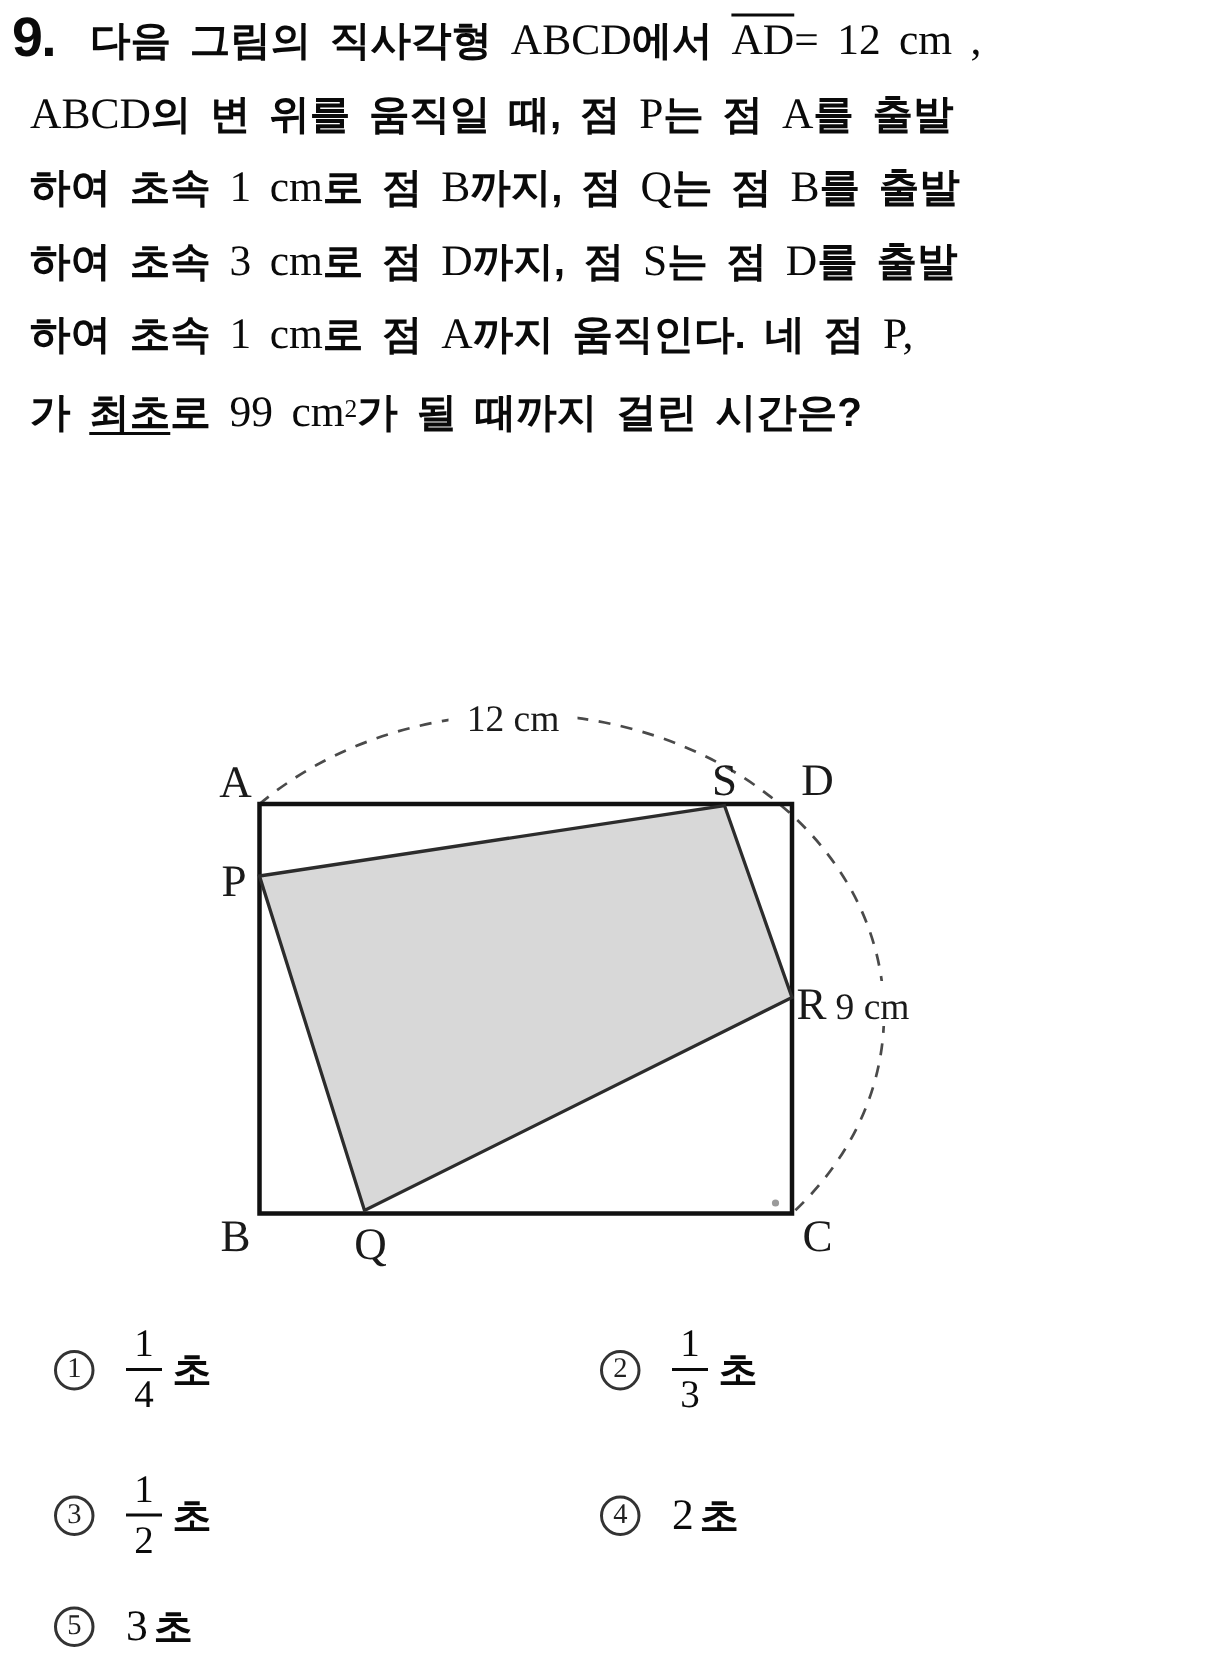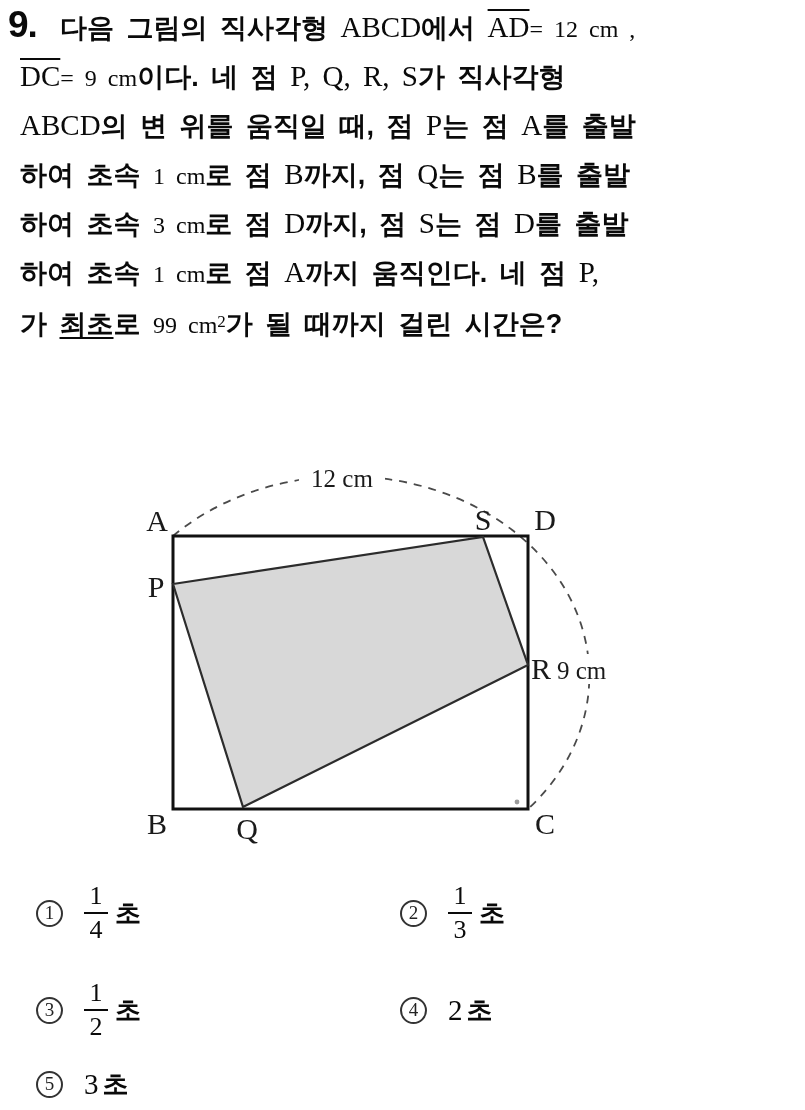--- a/index.html
+++ b/index.html
@@ -17,21 +17,21 @@
   #ptext {
     position:absolute; left:20px; top:3px; width:775px;
   }
   .line {
     height:49px; line-height:49px; white-space:nowrap;
     word-spacing:5px;
   }
   .line.first { padding-left:40px; }
   .ko { font:700 27px "Liberation Sans", sans-serif; color:#0a0a0a;margin-top:36px; }
   .m  { font-family:"Liberation Serif", serif; font-size:29px; color:#0a0a0a; }
-  .rm { font-family:"Liberation Serif", serif; font-size:24px; color:#0a0a0a; }
+  .rm { font-family:"Liberation Serif", serif; font-size:29px; color:#0a0a0a; }
   .ov { text-decoration:overline; }
   .u  { text-decoration:underline; text-underline-offset:4px; }
   sup.sup { font-family:"Liberation Serif", serif; font-size:17px; color:#0a0a0a; }
   
   #fig { position:absolute; left:0; top:450px; }
   .vlabel { font-family:"Liberation Serif", serif; font-size:30px; fill:#1a1a1a; }
   .dlabel { font-family:"Liberation Serif", serif; font-size:25px; fill:#1a1a1a; }
   
   .choice {
     position:absolute; height:72px; display:flex; align-items:center;
@@ -55,21 +55,20 @@
 </style>
 </head>
 <body>
 
 <div id="page">
 
   <div id="pnum">9.</div>
 
   <div id="ptext">
       <div class="line first"><span class="ko">다음 그림의 직사각형 </span><span class="m">ABCD</span><span class="ko">에서 </span><span class="m ov">AD</span><span class="rm">= 12 cm ,</span></div>
-      <div class="line"><span class="m ov">DC</span><span class="rm">= 9 cm</span><span class="ko">이다. 네 점 </span><span class="m">P, Q, R, S</span><span class="ko">가 직사각형</span></div>
       <div class="line"><span class="m">ABCD</span><span class="ko">의 변 위를 움직일 때, 점 </span><span class="m">P</span><span class="ko">는 점 </span><span class="m">A</span><span class="ko">를 출발</span></div>
       <div class="line"><span class="ko">하여 초속 </span><span class="rm">1 cm</span><span class="ko">로 점 </span><span class="m">B</span><span class="ko">까지, 점 </span><span class="m">Q</span><span class="ko">는 점 </span><span class="m">B</span><span class="ko">를 출발</span></div>
       <div class="line"><span class="ko">하여 초속 </span><span class="rm">3 cm</span><span class="ko">로 점 </span><span class="m">D</span><span class="ko">까지, 점 </span><span class="m">S</span><span class="ko">는 점 </span><span class="m">D</span><span class="ko">를 출발</span></div>
       <div class="line"><span class="ko">하여 초속 </span><span class="rm">1 cm</span><span class="ko">로 점 </span><span class="m">A</span><span class="ko">까지 움직인다. 네 점 </span><span class="m">P,</span></div>
       <div class="line"><span class="ko">가 </span><span class="ko u">최초</span><span class="ko">로 </span><span class="rm">99 cm</span><sup class="rm sup">2</sup><span class="ko">가 될 때까지 걸린 시간은?</span></div>
     </div>
 
   <svg id="fig" width="805" height="412" viewBox="0 0 805 412">
 
     <path d="M 173 86 A 243 200 0 0 1 528 359" fill="none" stroke="#4a4a4a" stroke-width="1.8" stroke-dasharray="8 7"></path>

